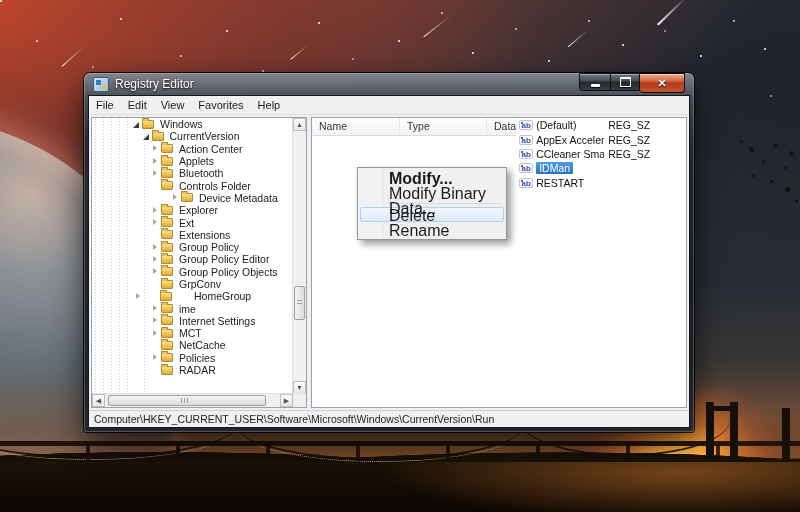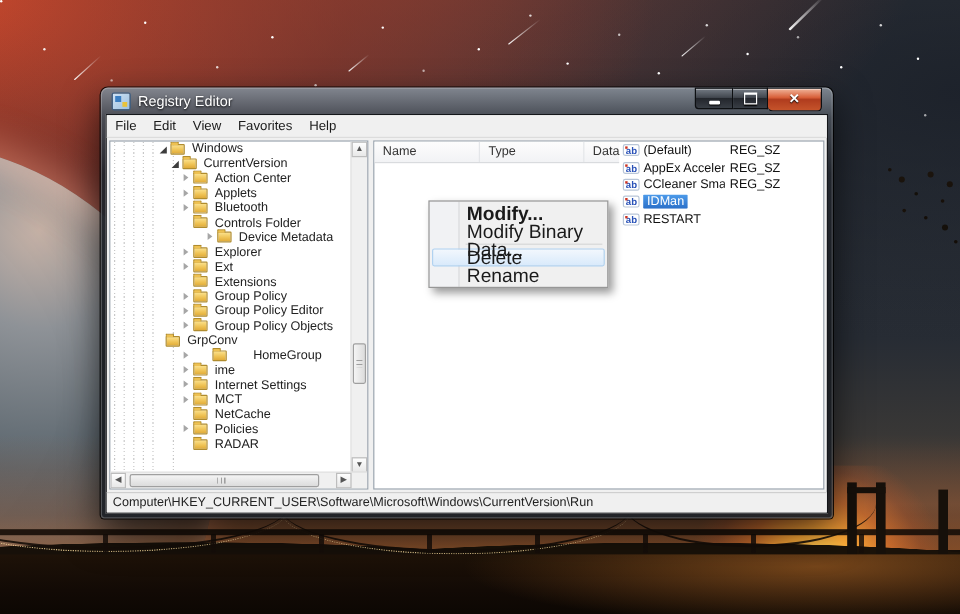--- a/index.html
+++ b/index.html
@@ -242,26 +242,26 @@
               <div class="trow" style="padding-left: 59px;">
                 <span class="exp closed"></span>
                 <span class="folder"></span>
                 <span class="tlabel">Group Policy Editor</span>
               </div>
               <div class="trow" style="padding-left: 59px;">
                 <span class="exp closed"></span>
                 <span class="folder"></span>
                 <span class="tlabel">Group Policy Objects</span>
               </div>
-              <div class="trow" style="padding-left: 36px;">
+              <div class="trow" style="padding-left: 59px;">
                 <span class="exp none"></span>
                 <span class="folder"></span>
                 <span class="tlabel">GrpConv</span>
               </div>
-              <div class="trow" style="padding-left: 59px; gap: 16px;">
+              <div class="trow" style="padding-left: 42px; gap: 16px;">
                 <span class="exp closed"></span>
                 <span class="folder"></span>
                 <span class="tlabel">HomeGroup</span>
               </div>
               <div class="trow" style="padding-left: 59px;">
                 <span class="exp closed"></span>
                 <span class="folder"></span>
                 <span class="tlabel">ime</span>
               </div>
               <div class="trow" style="padding-left: 59px;">

